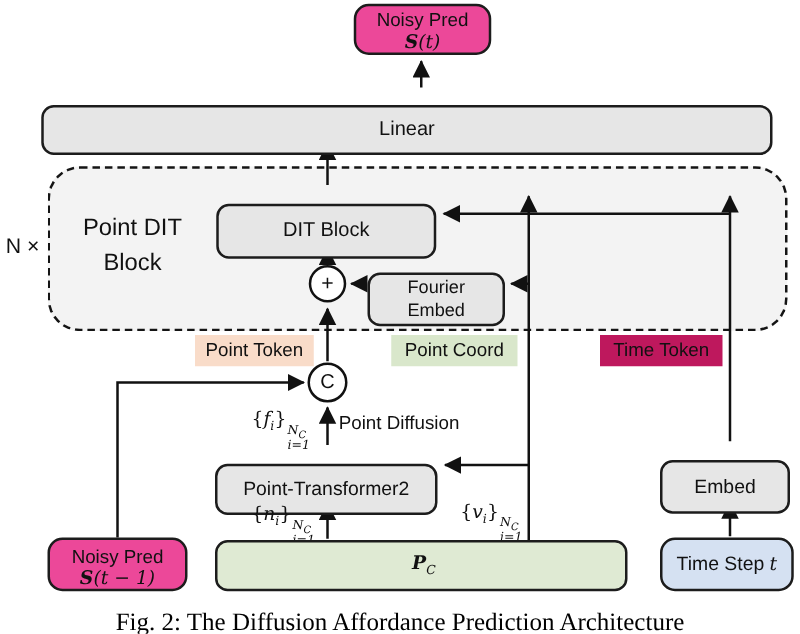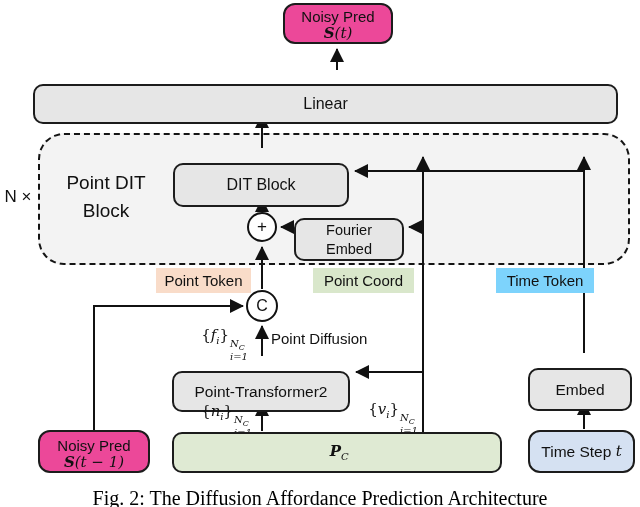--- a/index.html
+++ b/index.html
@@ -8,21 +8,21 @@
   .abs{position:absolute;box-sizing:border-box;}
   .box{display:flex;align-items:center;justify-content:center;text-align:center;
        border:2px solid #1c1c1c;border-radius:10px;font-size:15px;line-height:1.25;}
   .gray{background:#e6e6e6;margin-top:14px;}
   .peach{background:#ec4899;border-radius:12px;justify-content:flex-end;}
   .green{background:#dfead3;}
   .blue{background:#d5e1f2;border-radius:12px;}
   .tag{display:flex;align-items:center;justify-content:center;font-size:15px;border:none;}
   .tag.peach{background:#f9dcc9;border-radius:0;}
   .tag.green{background:#d9e7cb;border-radius:0;}
-  .tag.blue{background:#7dd3fc;border-radius:0;margin-left:16px;}
+  .tag.blue{background:#be185d;border-radius:0;}
   .dashedbox{background:#f3f3f3;border:2.5px dashed #141414;border-radius:26px;}
   .circ{display:flex;align-items:center;justify-content:center;background:#fff;
         border:2.5px solid #111;border-radius:50%;font-size:16px;}
   svg{position:absolute;left:0;top:0;pointer-events:none;}
   .lvl1{z-index:1}.lvl2{z-index:2}.lvl3{z-index:3}
   .bigtext{font-size:19px;line-height:1.45;text-align:center;}
   .math{font-family:"DejaVu Serif",serif;font-style:italic;font-size:15px;}
   .math .up{font-style:normal;}
   .math sub{font-size:10px;}
   .mstack{display:inline-flex;flex-direction:column;line-height:1;font-size:10px;

